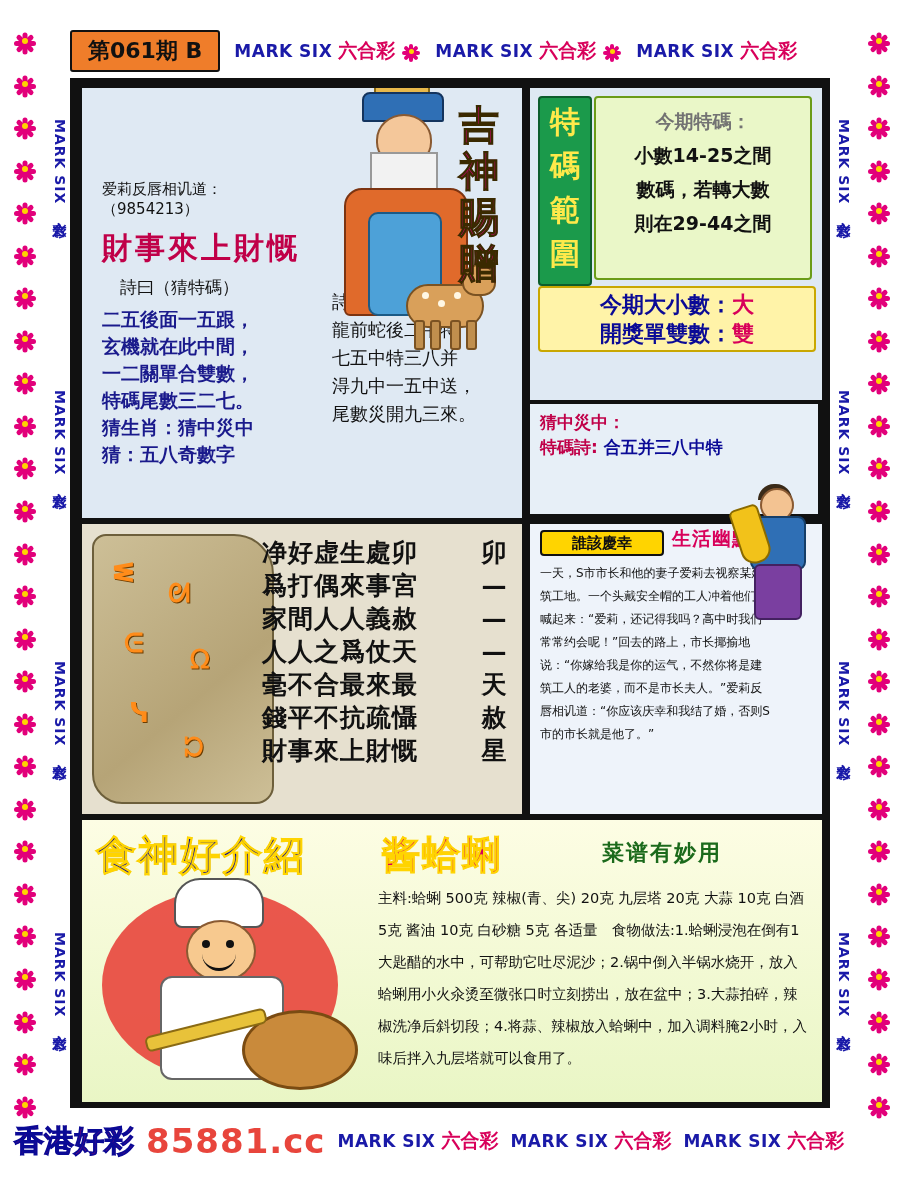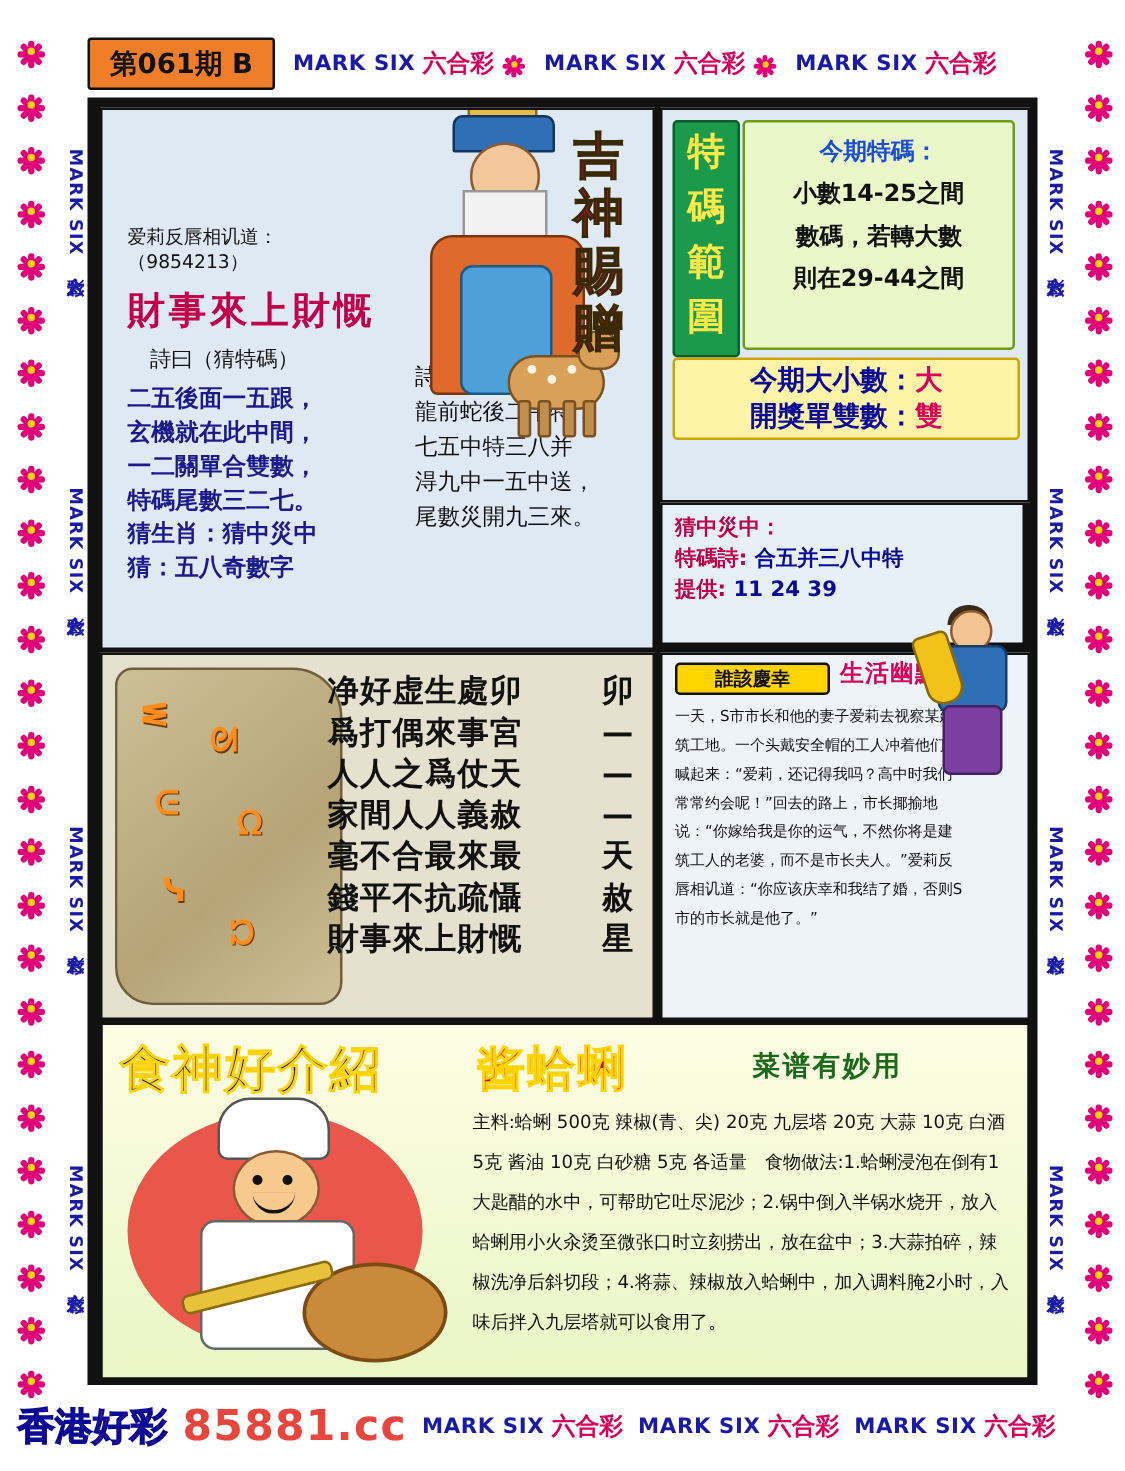--- a/index.html
+++ b/index.html
@@ -50,21 +50,21 @@
   .deer .head{position:absolute;left:62px;top:6px;width:30px;height:28px;background:#d9a05a;border-radius:50% 50% 40% 40%;border:2px solid #7a5222;}
   .deer .leg{position:absolute;width:7px;height:26px;background:#c08f4e;border:2px solid #7a5222;border-radius:3px;top:62px;}
   .deer .l1{left:14px;}.deer .l2{left:30px;}.deer .l3{left:50px;}.deer .l4{left:66px;}
   .deer .spot{position:absolute;width:7px;height:7px;background:#fff7e4;border-radius:50%;}
 
   
   .p2{position:absolute;left:458px;top:8px;width:292px;height:312px;background:#dfe9f3;border:2px solid #111;}
   .p2 .badge{position:absolute;left:8px;top:8px;width:50px;height:184px;background:#1b9a4b;border:2px solid #0d5d2c;border-radius:4px;color:#ffe94a;font-weight:bold;font-size:30px;text-align:center;line-height:44px;padding-top:2px;}
   .p2 .box{position:absolute;left:64px;top:8px;width:218px;height:184px;background:#eaf7c8;border:2px solid #6b9c18;border-radius:4px;padding:6px 8px;box-sizing:border-box;}
   .p2 .box .ln{font-size:19px;color:#111;line-height:34px;text-align:center;font-weight:bold;}
-  .p2 .box .ln.first{color:#1d4ed8;}
+  .p2 .box .ln.first{color:#737373;}
   .p2 .dx{position:absolute;left:8px;top:198px;width:274px;height:62px;background:#fff3a8;border:2px solid #c9a700;border-radius:4px;display:flex;flex-direction:column;justify-content:center;}
   .p2 .dx div{font-size:22px;font-weight:bold;color:#0a0a96;text-align:center;line-height:29px;}
   .p2 .dx div .hl{color:#d8005a;}
 
   
   .p3{position:absolute;left:458px;top:324px;width:292px;height:114px;background:#e7eff7;border:2px solid #111;padding:6px 10px;box-sizing:border-box;}
   .p3 .row{font-size:17px;color:#c00048;font-weight:bold;line-height:25px;}
   .p3 .row .k{color:#c00048;}
   .p3 .row .v{color:#0a0a96;}
 
@@ -807,40 +807,36 @@
         </div>
       </div>
     </div>
 
     <div class="p3">
       <div class="row">猜中災中：</div>
       <div class="row">
         <span class="k">特碼詩:</span>
         <span class="v">合五并三八中特</span>
       </div>
-      <div class="row">
-        <span class="k">提供:</span>
-        <span class="v">11 24 39</span>
-      </div>
     </div>
 
     <div class="p4">
       <div class="stone">
         <span class="rune" style="left:18px;top:22px;">ᓬ</span>
         <span class="rune" style="left:74px;top:42px;">ᘛ</span>
         <span class="rune" style="left:30px;top:92px;">ᕮ</span>
         <span class="rune" style="left:96px;top:108px;">ᘯ</span>
         <span class="rune" style="left:36px;top:162px;">ᓭ</span>
         <span class="rune" style="left:90px;top:196px;">ᘰ</span>
       </div>
       <div class="verse">
         <div>净好虚生處卯</div>
         <div>爲打偶來事宮</div>
+        <div>家間人人義赦</div>
         <div>人人之爲仗天</div>
-        <div>家間人人義赦</div>
         <div>毫不合最來最</div>
         <div>錢平不抗疏懾</div>
         <div>財事來上財慨</div>
       </div>
       <div class="side">
         <div>卯</div>
         <div>—</div>
         <div>—</div>
         <div>—</div>
         <div>天</div>

